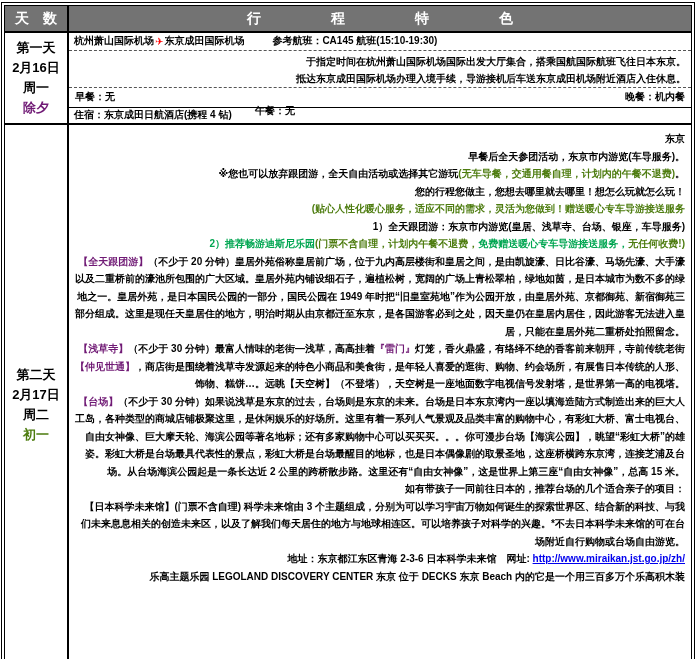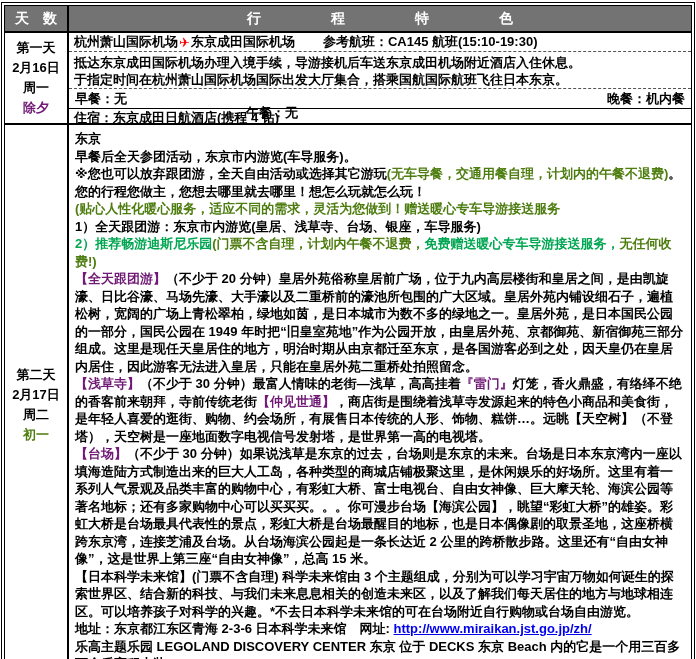--- a/index.html
+++ b/index.html
@@ -18,21 +18,21 @@
   .hcell-day{width:62px;flex-shrink:0;border-right:2px solid #000;display:flex;align-items:center;justify-content:center;font-size:14px;}
   .hcell-feature{flex:1;display:flex;align-items:center;justify-content:center;font-size:14px;white-space:pre;}
   
   .row{display:flex;border-bottom:2px solid #000;}
   .label-cell{
     width:62px;flex-shrink:0;border-right:2px solid #000;
     display:flex;flex-direction:column;align-items:center;justify-content:center;
     font-size:13px;line-height:20px;text-align:center;
   }
   .label-cell .lbl{display:block;}
-  .content-cell{flex:1;min-width:0;font-size:13px;}
+  .content-cell{flex:1;min-width:0;font-size:10px;text-align:right;}
   
   .day1{height:90px;}
   .day1 .content-cell{display:flex;flex-direction:column;}
   .flight{height:20px;display:flex;align-items:center;padding:0 5px;border-bottom:1px dashed #555;white-space:nowrap;}
   .flight .ref{margin-left:28px;}
   .plane{color:#ff0000;font-weight:bold;margin:0 1px;}
   .desc{flex:1;padding:2px 5px 0 5px;line-height:17px;border-bottom:1px dashed #555;}
   .meals{height:19px;display:flex;align-items:center;justify-content:space-between;padding:0 6px;border-bottom:1px solid #000;}
   .meals .m-lunch{margin-right:190px;margin-top:28px;}
   .lodging{height:18px;display:flex;align-items:center;padding:0 5px;}
@@ -70,22 +70,22 @@
       <span class="lbl blue">除夕</span>
     </div>
     <div class="content-cell">
       <div class="flight">
         <span>杭州萧山国际机场</span>
         <span class="plane">✈</span>
         <span>东京成田国际机场</span>
         <span class="ref">参考航班：CA145 航班(15:10-19:30)</span>
       </div>
       <div class="desc">
+        <div>于指定时间在杭州萧山国际机场国际出发大厅集合，搭乘国航国际航班飞往日本东京。</div>
         <div>抵达东京成田国际机场办理入境手续，导游接机后车送东京成田机场附近酒店入住休息。</div>
-        <div>于指定时间在杭州萧山国际机场国际出发大厅集合，搭乘国航国际航班飞往日本东京。</div>
       </div>
       <div class="meals">
         <span>早餐：无</span>
         <span class="m-lunch">午餐：无</span>
         <span>晚餐：机内餐</span>
       </div>
       <div class="lodging">
         <span>住宿：东京成田日航酒店(携程 4 钻)</span>
       </div>
     </div>
@@ -102,19 +102,20 @@
       <p class="city">东京</p>
       <p>早餐后全天参团活动，东京市内游览(车导服务)。</p>
       <p><span>※您也可以放弃跟团游，全天自由活动或选择其它游玩</span><span class="red">(无车导餐，交通用餐自理，计划内的午餐不退费)</span><span>。</span></p>
       <p>您的行程您做主，您想去哪里就去哪里！想怎么玩就怎么玩！</p>
       <p class="red">(贴心人性化暖心服务，适应不同的需求，灵活为您做到！赠送暖心专车导游接送服务</p>
       <p class="opt1">1）全天跟团游：东京市内游览(皇居、浅草寺、台场、银座，车导服务)</p>
       <p><span class="green">2）推荐畅游迪斯尼乐园</span><span class="red">(门票不含自理，计划内午餐不退费，</span><span class="green">免费赠送暖心专车导游接送服务，</span><span class="red">无任何收费!)</span></p>
       <p class="para-kokyo"><span class="blue">【全天跟团游】</span><span>（不少于 20 分钟）皇居外苑俗称皇居前广场，位于九内高层楼街和皇居之间，是由凯旋濠、日比谷濠、马场先濠、大手濠以及二重桥前的濠池所包围的广大区域。皇居外苑内铺设细石子，遍植松树，宽阔的广场上青松翠柏，绿地如茵，是日本城市为数不多的绿地之一。皇居外苑，是日本国民公园的一部分，国民公园在 1949 年时把“旧皇室苑地”作为公园开放，由皇居外苑、京都御苑、新宿御苑三部分组成。这里是现任天皇居住的地方，明治时期从由京都迁至东京，是各国游客必到之处，因天皇仍在皇居内居住，因此游客无法进入皇居，只能在皇居外苑二重桥处拍照留念。</span></p>
       <p><span class="blue">【浅草寺】</span><span>（不少于 30 分钟）最富人情味的老街—浅草，高高挂着</span><span class="blue">『雷门』</span><span>灯笼，香火鼎盛，有络绎不绝的香客前来朝拜，寺前传统老街</span><span class="blue">【仲见世通】</span><span>，商店街是围绕着浅草寺发源起来的特色小商品和美食街，是年轻人喜爱的逛街、购物、约会场所，有展售日本传统的人形、饰物、糕饼…。远眺</span><span>【天空树】</span><span>（不登塔），天空树是一座地面数字电视信号发射塔，是世界第一高的电视塔。</span></p>
       <p><span class="blue">【台场】</span><span>（不少于 30 分钟）如果说浅草是东京的过去，台场则是东京的未来。台场是日本东京湾内一座以填海造陆方式制造出来的巨大人工岛，各种类型的商城店铺极聚这里，是休闲娱乐的好场所。这里有着一系列人气景观及品类丰富的购物中心，有彩虹大桥、富士电视台、自由女神像、巨大摩天轮、海滨公园等著名地标；还有多家购物中心可以买买买。。。你可漫步台场</span><span>【海滨公园】</span><span>，眺望“彩虹大桥”的雄姿。彩虹大桥是台场最具代表性的景点，彩虹大桥是台场最醒目的地标，也是日本偶像剧的取景圣地，这座桥横跨东京湾，连接芝浦及台场。从台场海滨公园起是一条长达近 2 公里的跨桥散步路。这里还有“自由女神像”，这是世界上第三座“自由女神像”，总高 15 米。</span></p>
+      <p class="kids">如有带孩子一同前往日本的，推荐台场的几个适合亲子的项目：</p>
       <p class="para-miraikan"><span>【日本科学未来馆】(门票不含自理)</span><span> 科学未来馆由 3 个主题组成，分别为可以学习宇宙万物如何诞生的探索世界区、结合新的科技、与我们未来息息相关的创造未来区，以及了解我们每天居住的地方与地球相连区。可以培养孩子对科学的兴趣。*不去日本科学未来馆的可在台场附近自行购物或台场自由游览。</span></p>
       <p><span>地址：东京都江东区青海 2-3-6 日本科学未来馆　网址: </span><a class="link" href="#">http://www.miraikan.jst.go.jp/zh/</a></p>
       <p class="para-lego"><span>乐高主题乐园 LEGOLAND DISCOVERY CENTER 东京</span><span> 位于 DECKS 东京 Beach 内的它是一个用三百多万个乐高积木装</span></p>
     </div>
   </div>
 
 </div>
 
 </body></html>

